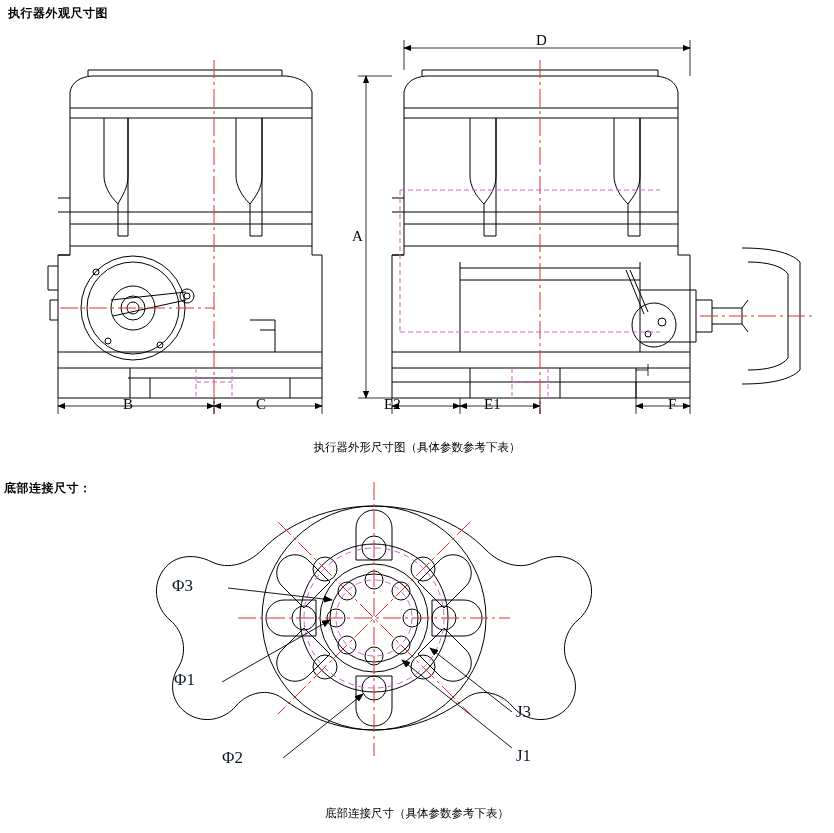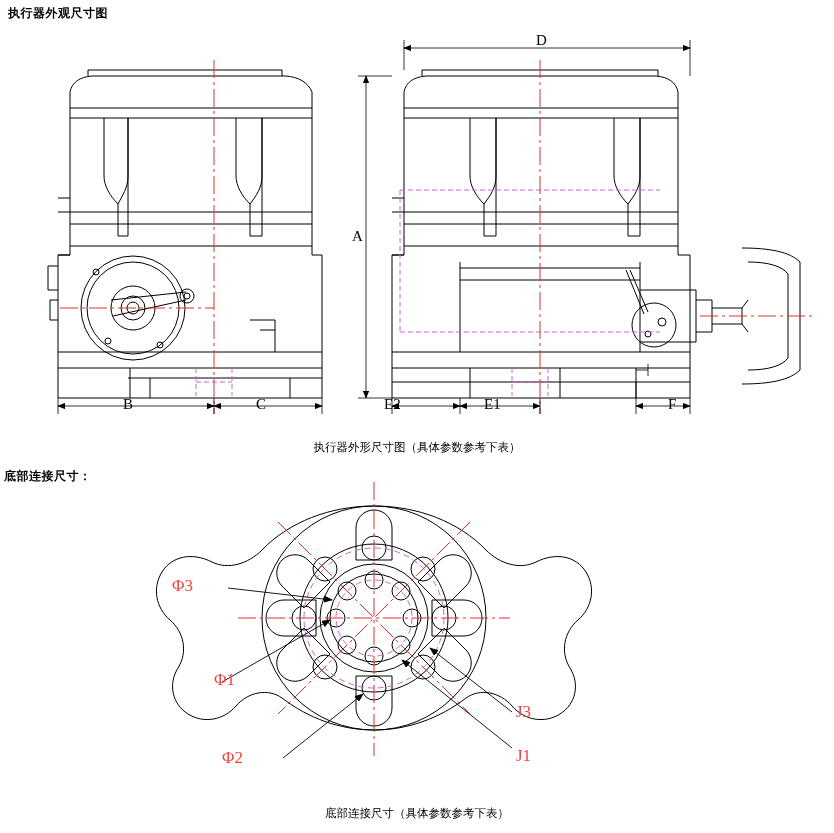--- a/index.html
+++ b/index.html
@@ -22,42 +22,42 @@
   }
   .heading {
     position: absolute;
     font-size: 12px;
     font-weight: bold;
     letter-spacing: 0.5px;
     color: #000;
     white-space: nowrap;
   }
   #heading-top { left: 8px; top: 5px; }
-  #heading-bottom { left: 4px; top: 468px; }
+  #heading-bottom { left: 4px; top: 480px; }
   .caption {
     position: absolute;
     font-size: 11.5px;
     color: #000;
     white-space: nowrap;
     text-align: center;
   }
   #caption-top { left: 0; top: 440px; width: 834px; }
   #caption-bottom { left: 0; top: 806px; width: 834px; }
   .dimlabel {
     position: absolute;
     font-size: 15px;
     font-family: "Liberation Serif", serif;
     color: #000;
     white-space: nowrap;
   }
   .philabel {
     position: absolute;
     font-size: 17px;
     font-family: "Liberation Serif", serif;
-    color: #ef4444;
+    color: #0f172a;
     white-space: nowrap;
   }
   svg.draw {
     position: absolute;
     left: 0;
     top: 0;
     width: 834px;
     height: 833px;
   }
 </style>
@@ -321,21 +321,21 @@
 
   <div class="dimlabel" style="left:123px; top:396px;">B</div>
   <div class="dimlabel" style="left:256px; top:396px;">C</div>
   <div class="dimlabel" style="left:536px; top:32px;">D</div>
   <div class="dimlabel" style="left:352px; top:228px;">A</div>
   <div class="dimlabel" style="left:384px; top:396px;">E2</div>
   <div class="dimlabel" style="left:484px; top:396px;">E1</div>
   <div class="dimlabel" style="left:668px; top:396px;">F</div>
 
   <div class="philabel" style="left:172px; top:576px;">Φ3</div>
-  <div class="philabel" style="left:174px; top:670px;margin-left:40px;">Φ1</div>
+  <div class="philabel" style="left:174px; top:670px;">Φ1</div>
   <div class="philabel" style="left:222px; top:748px;">Φ2</div>
   <div class="philabel" style="left:516px; top:702px;">J3</div>
   <div class="philabel" style="left:516px; top:740px;margin-top:6px;">J1</div>
 
   <div class="caption" id="caption-top">执行器外形尺寸图（具体参数参考下表）</div>
   <div class="caption" id="caption-bottom">底部连接尺寸（具体参数参考下表）</div>
 
 </div>
 
 </body></html>

